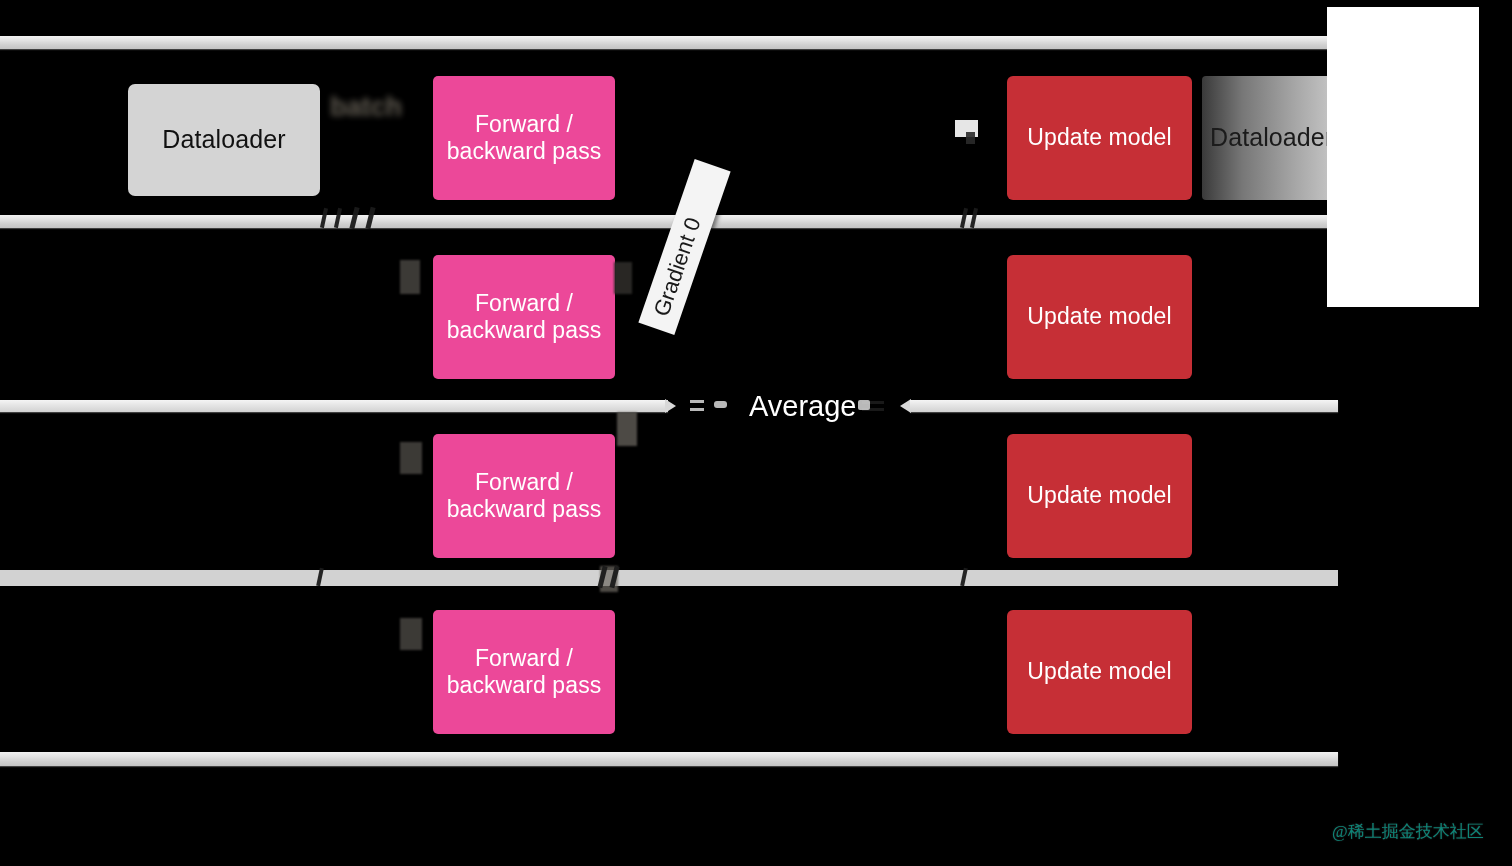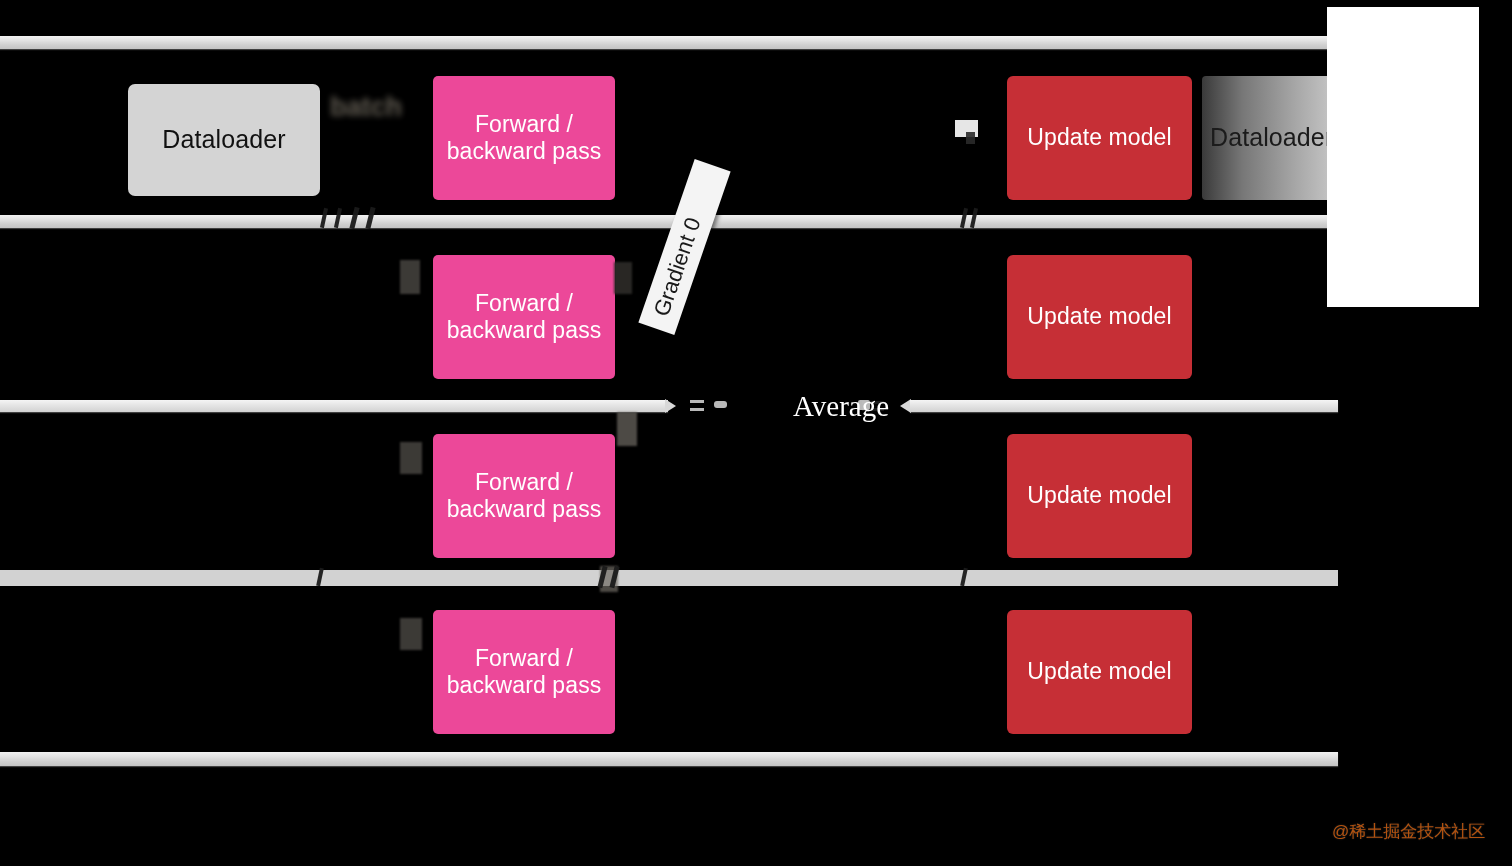--- a/index.html
+++ b/index.html
@@ -133,26 +133,26 @@
   
   .white-panel{
     position:absolute;
     background:#ffffff;
     box-shadow:0 0 0 rgba(0,0,0,0);
   }
 
   
   .watermark{
     position:absolute;
-    color:#f97316;
+    color:#14b8a6;
     font-size:17px;
     opacity:.72;
     white-space:nowrap;
     text-shadow:0 0 2px rgba(255,255,255,.25);
-    font-family:Liberation Sans, sans-serif;
+    font-family:Liberation Serif, serif;
   }
 </style>
 </head>
 <body>
 
 <div class="stage">
 
   <div class="bar" style="left:0px;top:36px;width:1338px;height:13px;"></div>
 
   <div class="bar" style="left:0px;top:215px;width:1338px;height:13px;"></div>
@@ -209,21 +209,21 @@
       <div>Forward /</div>
       <div>backward pass</div>
     </div>
   </div>
   <div class="node upd" style="left:1007px;top:255px;width:185px;height:124px;">
     <span>Update model</span>
   </div>
   <div class="ghost" style="left:400px;top:260px;width:20px;height:34px;"></div>
   <div class="ghost dark" style="left:614px;top:262px;width:18px;height:32px;"></div>
 
-  <div class="white-text" style="left:793px;top:390px;font-family:Liberation Serif, serif;">
+  <div class="white-text" style="left:749px;top:390px;">
     <span>Average</span>
   </div>
 
   <div class="node fwd" style="left:433px;top:434px;width:182px;height:124px;">
     <div>
       <div>Forward /</div>
       <div>backward pass</div>
     </div>
   </div>
   <div class="node upd" style="left:1007px;top:434px;width:185px;height:124px;">

